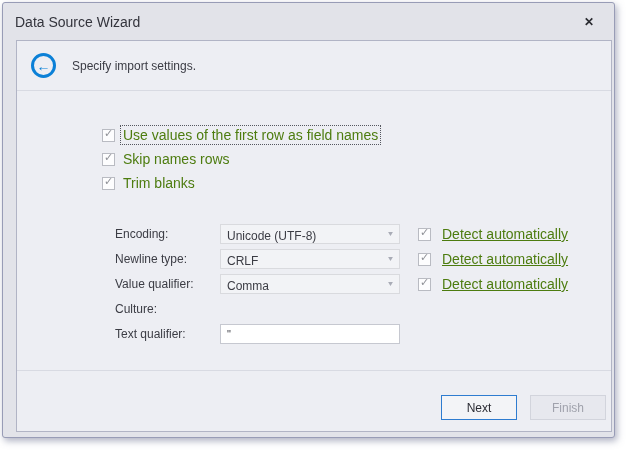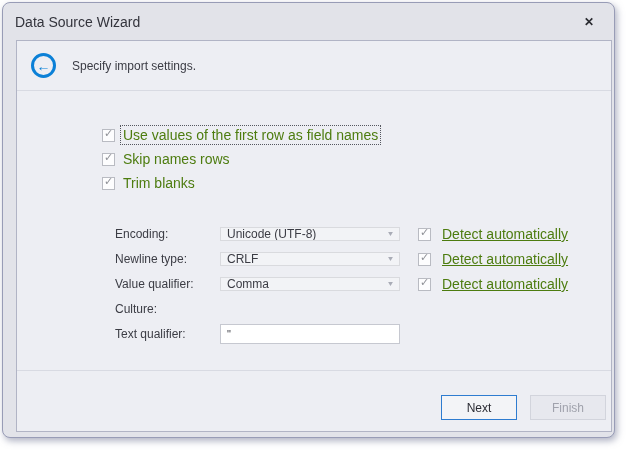--- a/index.html
+++ b/index.html
@@ -8,21 +8,21 @@
     background:#ffffff;
     font-family:"Liberation Sans", sans-serif;
     -webkit-font-smoothing:antialiased;
     overflow:hidden;
   }
   .dialog{
     position:absolute;left:2px;top:2px;width:613px;height:436px;
     box-sizing:border-box;
     background:#e2e3e9;
     border:1px solid #989cb6;
-    border-radius:8px;
+    border-radius:3px;
     box-shadow:2px 3px 7px rgba(110,115,145,.55);
   }
   
   .titlebar{
     height:37px;display:flex;align-items:center;
     padding:0 14px 0 12px;box-sizing:border-box;
   }
   .title{font-size:14px;color:#33343c;}
   .close-btn{
     margin-left:auto;width:22px;height:22px;
@@ -64,22 +64,22 @@
   .chk .mark{
     position:absolute;left:1px;top:-2px;
     font-size:11px;line-height:11px;color:#8f9197;
   }
   .check-label{font-size:14px;color:#4d7c0f;padding:1px 2px;}
   .check-label.focused{outline:1px dotted #55575f;}
   .section-gap{height:29px;}
   .field-row{display:flex;align-items:center;height:20px;margin-bottom:5px;}
   .field-label{width:105px;font-size:12px;color:#3b3c44;flex:0 0 105px;margin-left:13px;}
   .editor{
-    width:180px;height:14px;box-sizing:border-box;flex:0 0 180px;
-    display:flex;align-items:center;
+    width:180px;height:20px;box-sizing:border-box;flex:0 0 180px;
+    display:flex;align-items:flex-end;
     padding:0 18px 0 6px;position:relative;
     font-size:12px;color:#3b3c44;white-space:nowrap;overflow:hidden;
   }
   .combo.disabled{background:#f2f3f6;border:1px solid #d9dade;}
   .combo.enabled{background:#ffffff;border:1px solid #9fa2ac;}
   .combo .arrow{
     position:absolute;right:5px;top:50%;transform:translateY(-54%) scaleX(1.15);
     font-size:7px;line-height:7px;
   }
   .combo.disabled .arrow{color:#a9acb6;}

